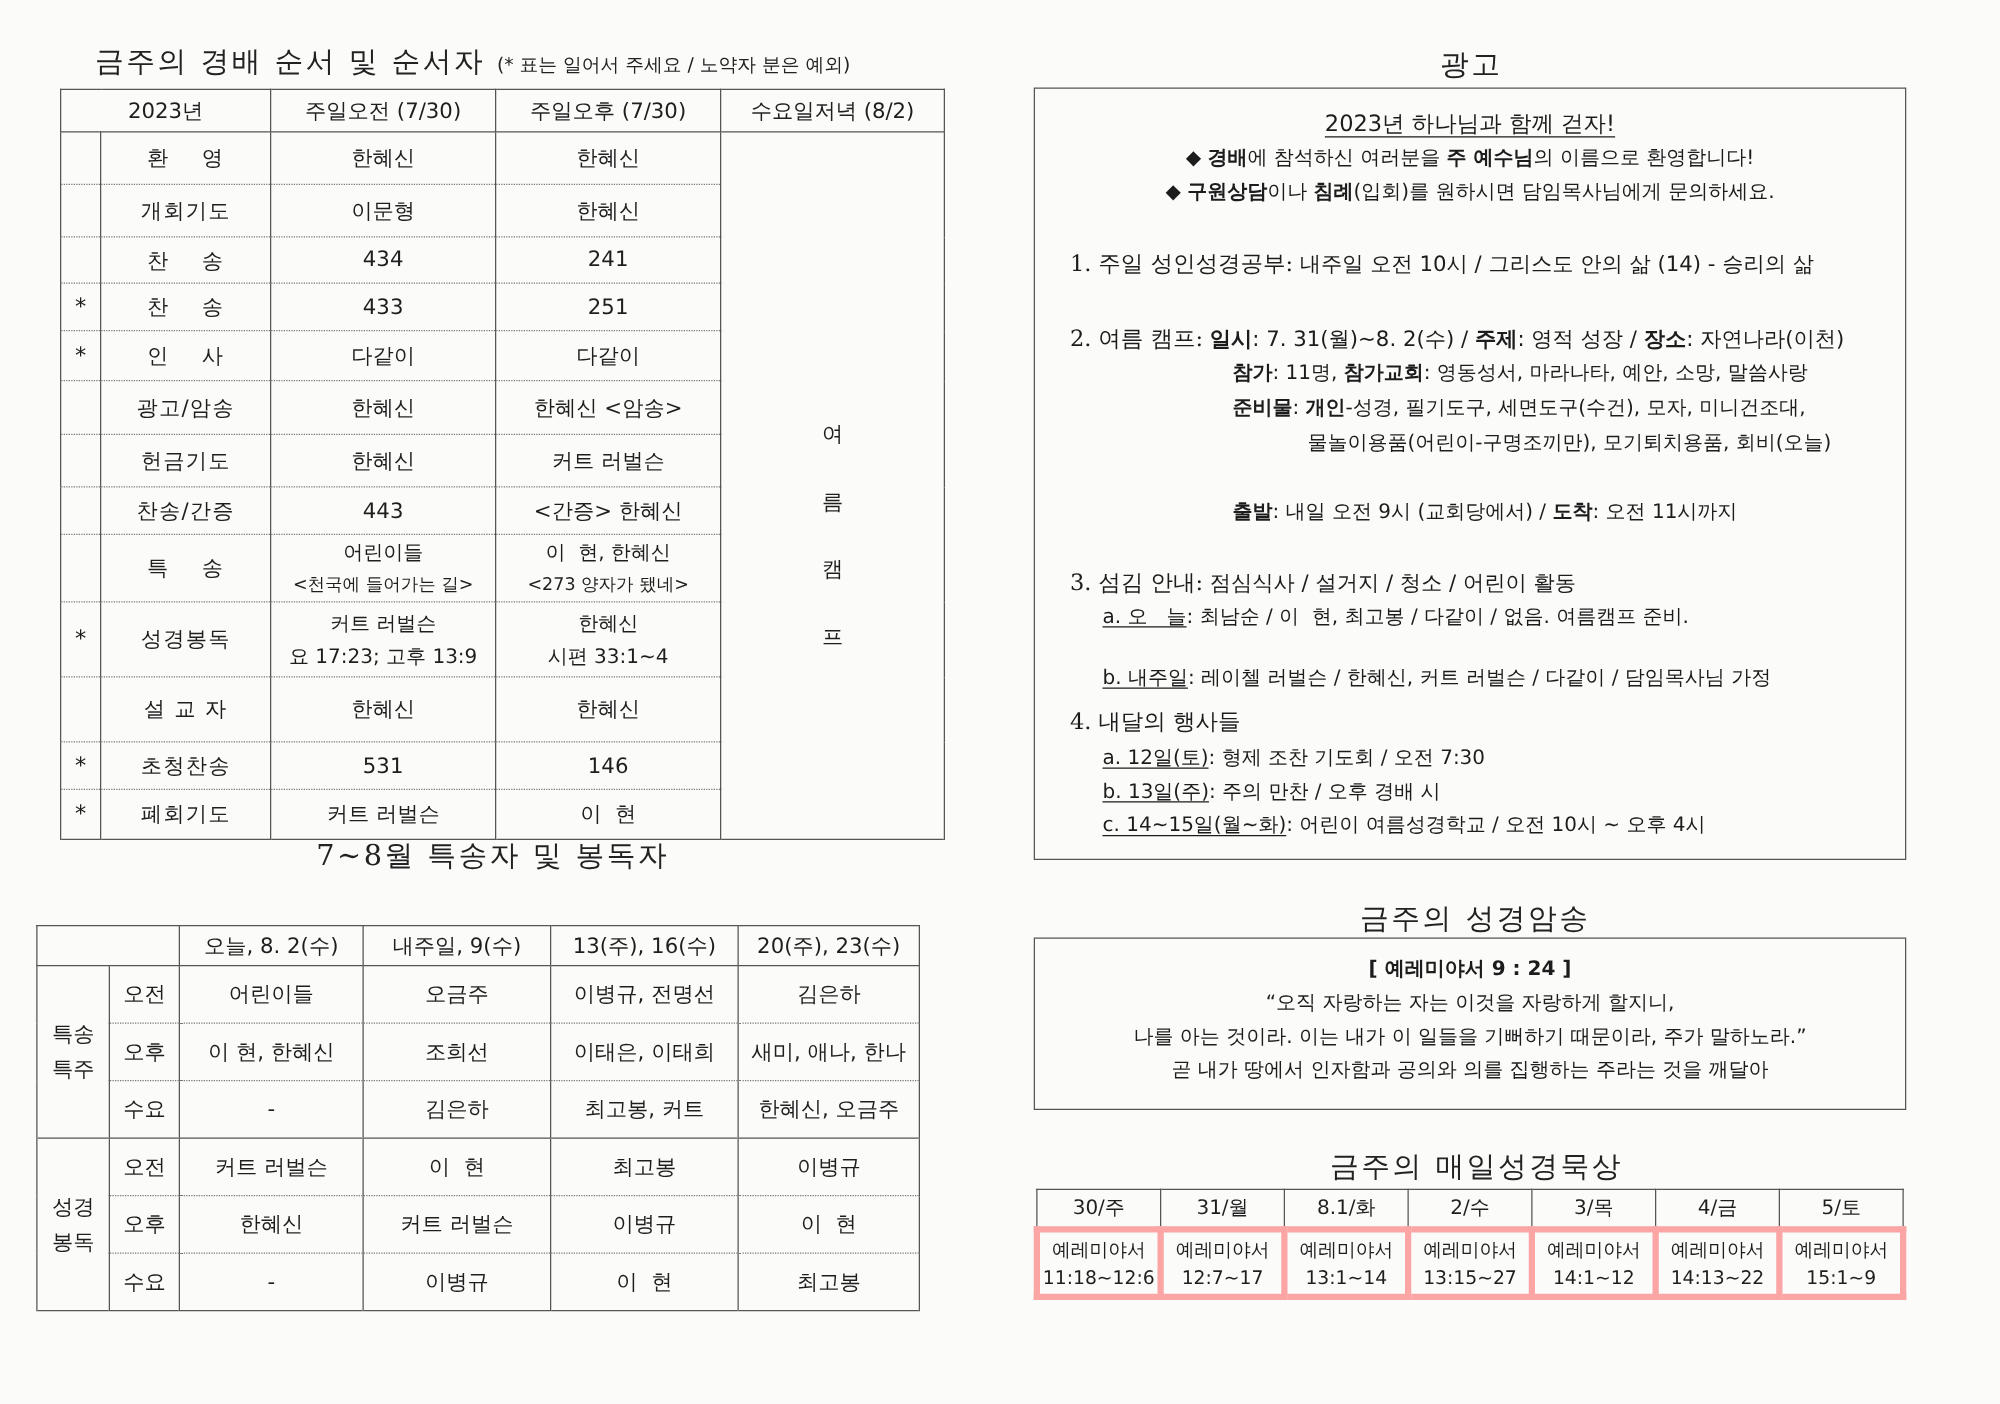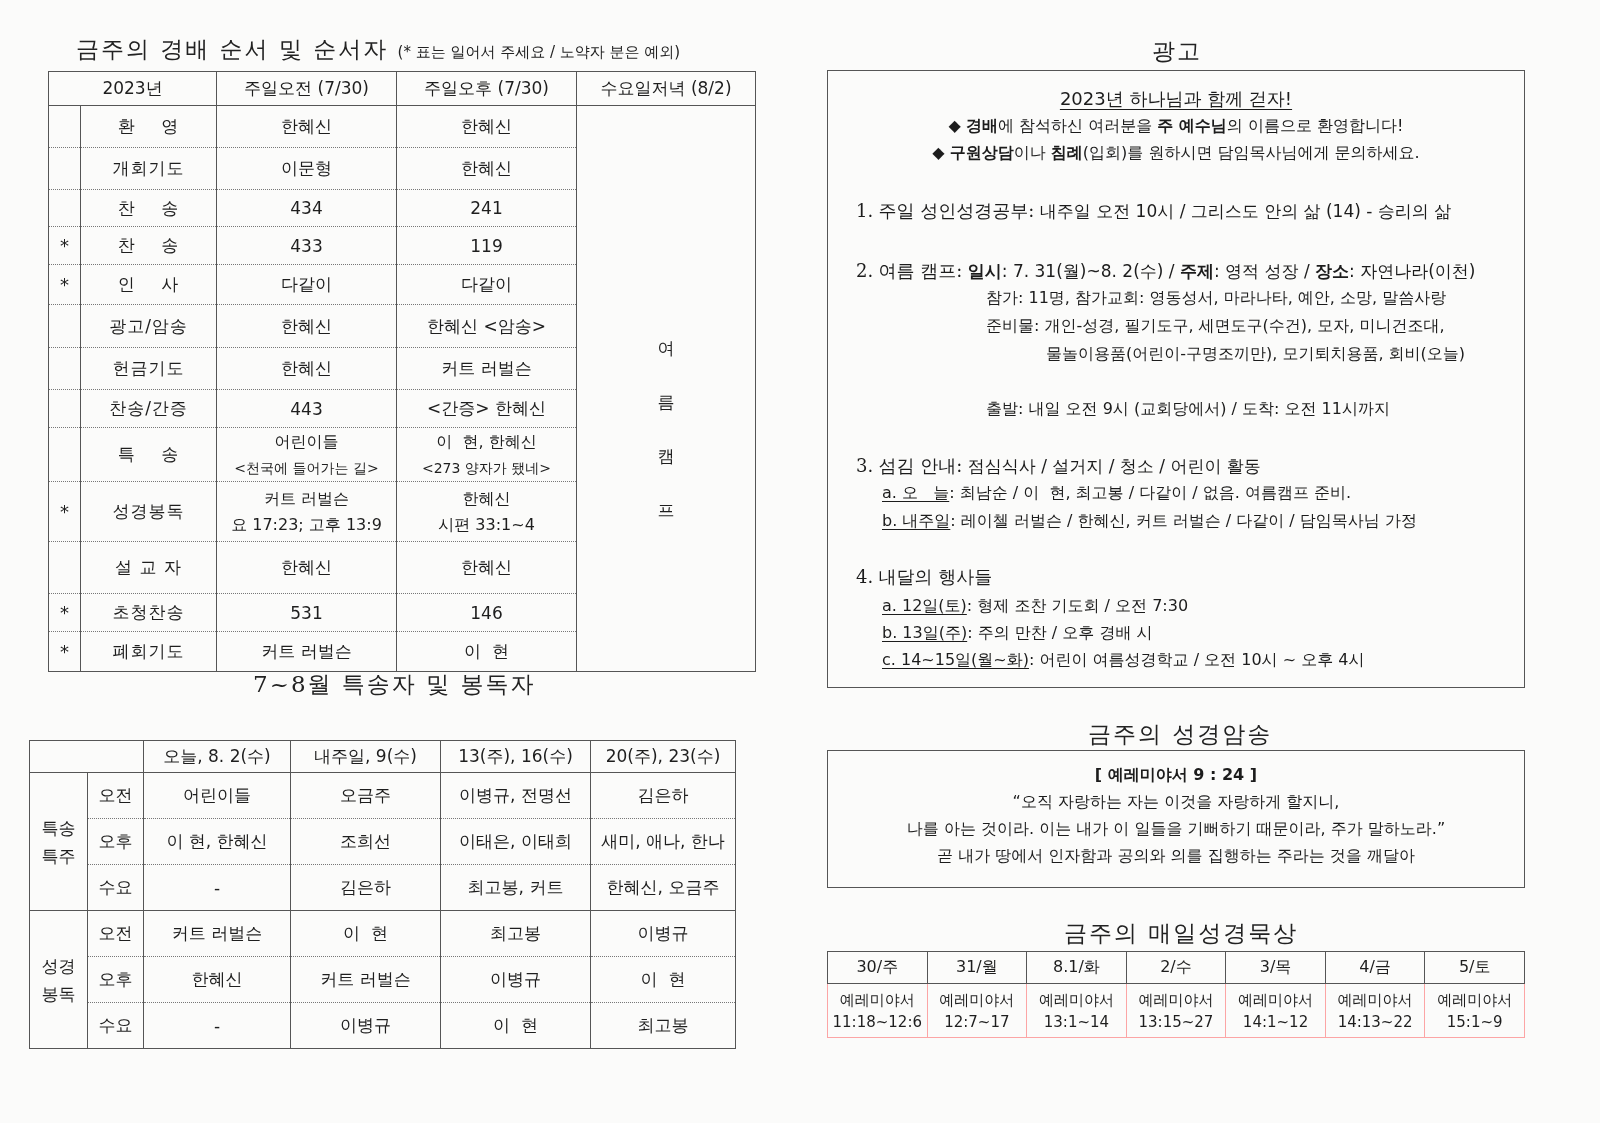--- a/index.html
+++ b/index.html
@@ -32,32 +32,32 @@
   
   .box { position: absolute; border: 1.5px solid #555; }
   #ads { left: 827px; top: 70px; width: 698px; height: 618px; }
   #ads .title { position: absolute; left: 0; right: 0; top: 16px; text-align: center; font-size: 18px; }
   #ads .title span { text-decoration: underline; text-underline-offset: 4px; }
   .bullet-line { position: absolute; left: 0; right: 0; text-align: center; font-size: 16px; }
   .bullet-line b { font-weight: bold; margin-top: 10px; }
   .item { position: absolute; left: 28px; font-size: 17px; white-space: nowrap; }
   .item .num { font-family: "DejaVu Serif", serif; font-size: 18px; }
   .sub { position: absolute; font-size: 16px; white-space: nowrap; }
-  .sub b { font-weight: normal; }
+  .sub b { font-weight: bold; }
   .sub u { text-underline-offset: 3px; margin-top: 40px; }
 
   
   #verse { left: 827px; top: 750px; width: 698px; height: 138px; text-align: center; }
   #verse .ref { margin-top: 14px; font-size: 16px; font-weight: bold; }
   #verse .line { font-size: 16px; margin-top: 6px; }
 
   
   #daily { left: 827px; top: 951px; width: 698px; border: 1.5px solid #555; }
   #daily th { height: 32px; border: 1px solid #555; font-size: 16px; }
-  #daily td { height: 54px; border: 1px solid #fca5a5; font-size: 15px; line-height: 22px; }
+  #daily td { height: 54px; border: 5px solid #fca5a5; font-size: 15px; line-height: 22px; }
 </style>
 </head>
 <body>
 
 <div class="heading" style="left:76px; top:34px;">
   <span>금주의 경배 순서 및 순서자</span>
   <small>(* 표는 일어서 주세요 / 노약자 분은 예외)</small>
 </div>
 
 <table id="order">
@@ -99,21 +99,21 @@
     <tr style="height:37px">
       <td class="star"></td>
       <td class="label" style="white-space:pre">찬    송</td>
       <td>434</td>
       <td>241</td>
     </tr>
     <tr style="height:38px">
       <td class="star">*</td>
       <td class="label" style="white-space:pre">찬    송</td>
       <td>433</td>
-      <td>119</td>
+      <td>251</td>
     </tr>
     <tr style="height:40px">
       <td class="star">*</td>
       <td class="label" style="white-space:pre">인    사</td>
       <td>다같이</td>
       <td>다같이</td>
     </tr>
     <tr style="height:43px">
       <td class="star"></td>
       <td class="label">광고/암송</td>
@@ -288,21 +288,21 @@
   </div>
 
   <div class="item" style="top:383px">
     <span class="num">3.</span>
     <span class="num">섬김 안내:</span>
     <span>점심식사 / 설거지 / 청소 / 어린이 활동</span>
   </div>
   <div class="sub" style="left:54px; top:412px">
     <u style="white-space:pre">a. 오   늘</u><span style="white-space:pre">: 최남순 / 이  현, 최고봉 / 다같이 / 없음. 여름캠프 준비.</span>
   </div>
-  <div class="sub" style="left:54px; top:440px">
+  <div class="sub" style="left:54px; top:461px">
     <u>b. 내주일</u><span>: 레이첼 러벌슨 / 한혜신, 커트 러벌슨 / 다같이 / 담임목사님 가정</span>
   </div>
 
   <div class="item" style="top:494px">
     <span class="num">4.</span>
     <span class="num">내달의 행사들</span>
   </div>
   <div class="sub" style="left:54px; top:525px">
     <u>a. 12일(토)</u><span>: 형제 조찬 기도회 / 오전 7:30</span>
   </div>

